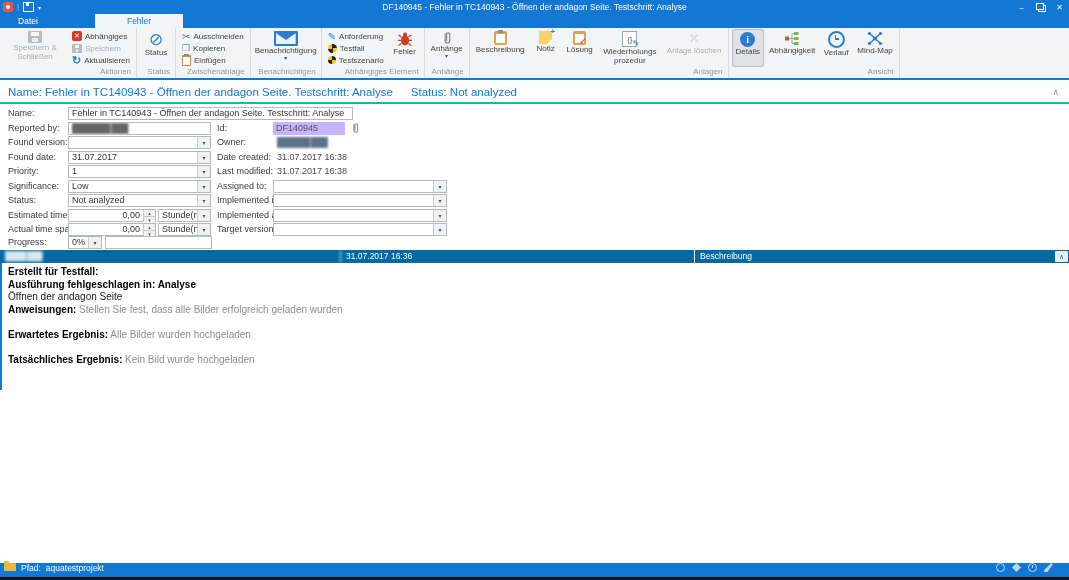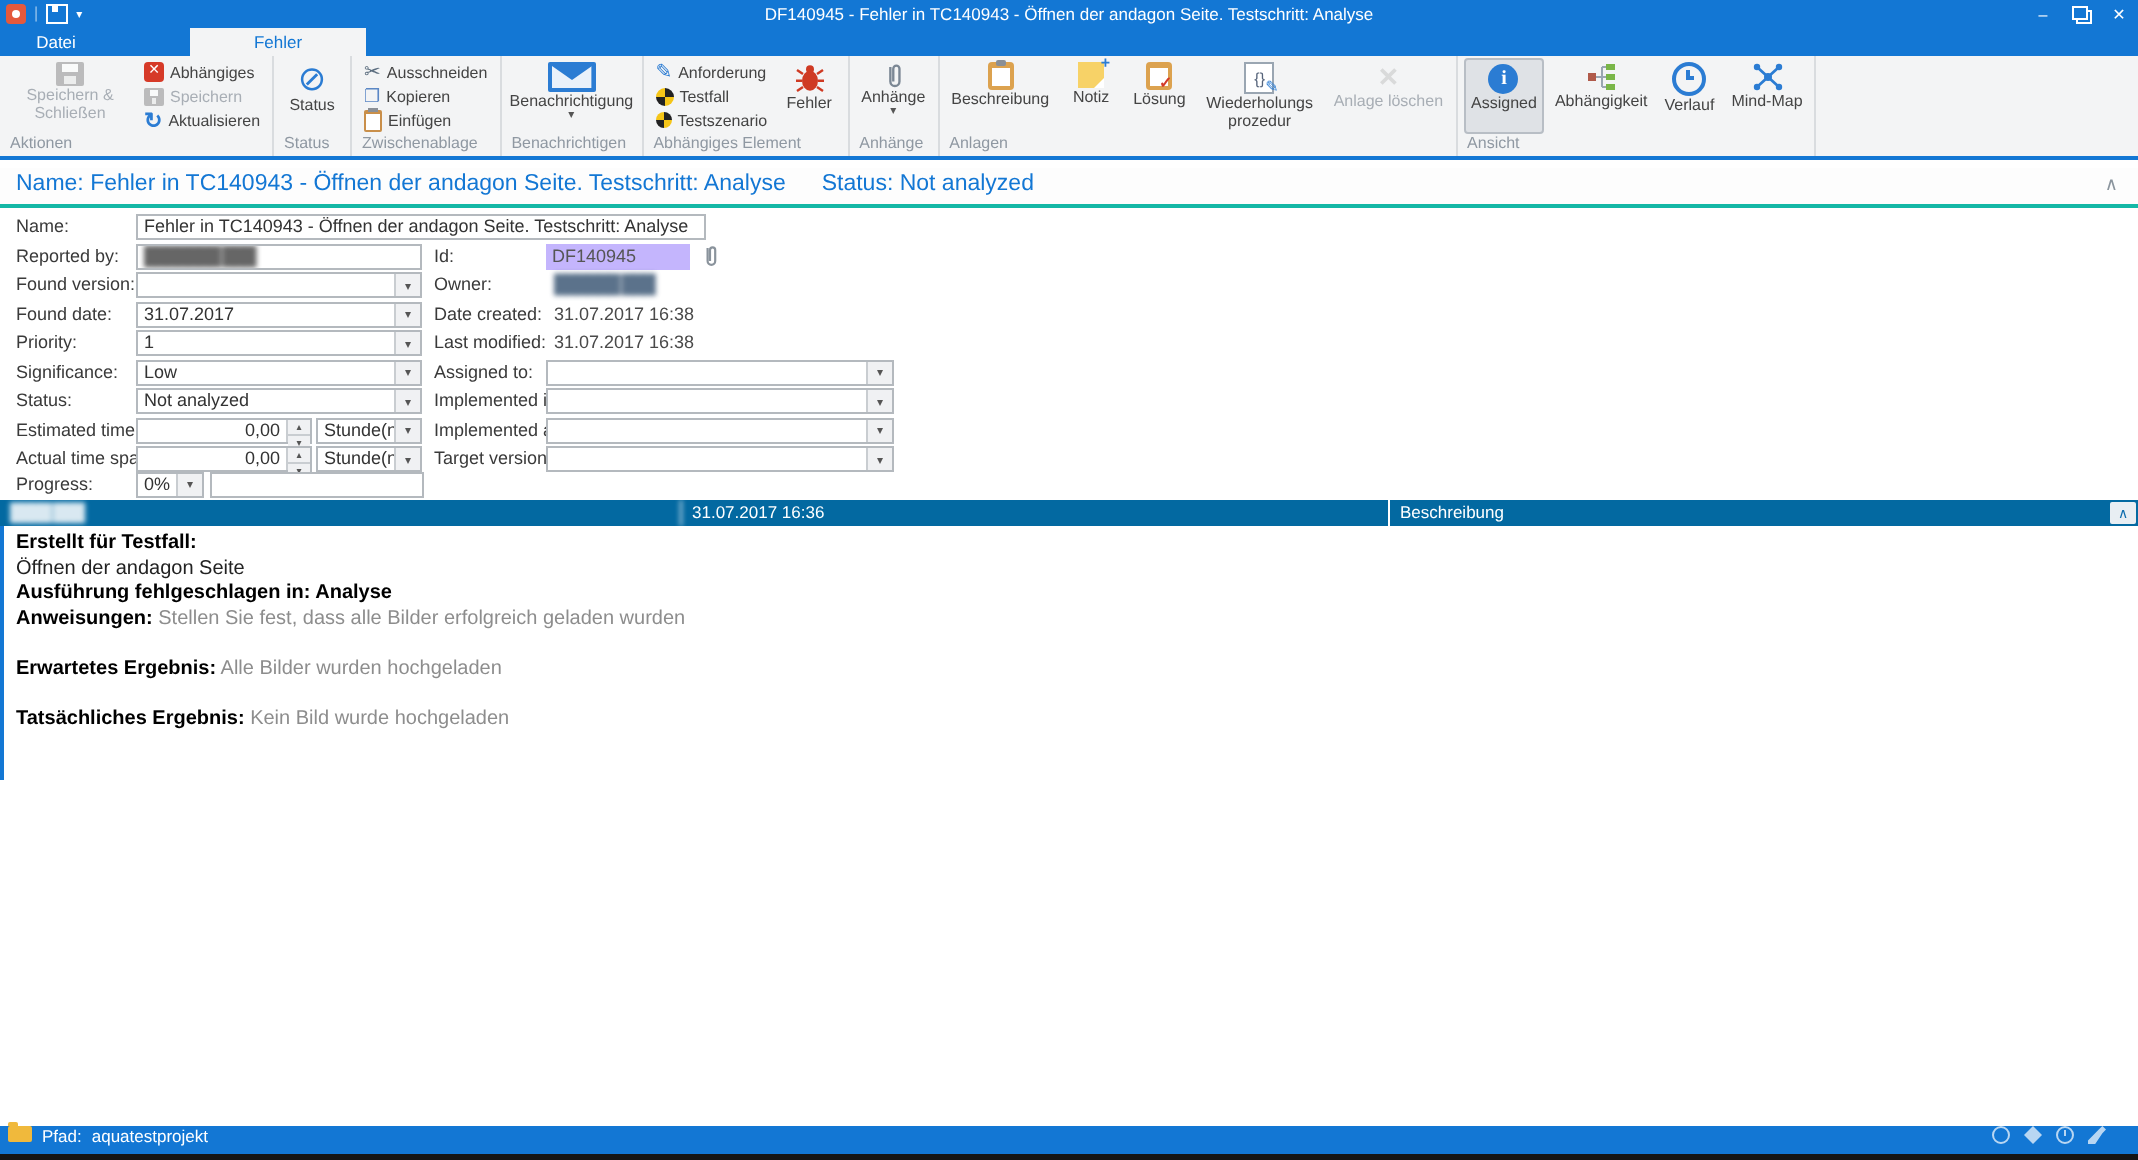--- a/index.html
+++ b/index.html
@@ -28,21 +28,21 @@
   
   .tabrow{position:absolute;left:0;top:14px;width:100%;height:14px;background:#1377d4}
   .tab{position:absolute;top:0;height:14px;display:flex;align-items:center;justify-content:center;font-size:8.5px}
   .tab.datei{left:2px;width:52px;color:#fff}
   .tab.fehler{left:95px;width:88px;background:#f3f4f5;color:#1377d4}
 
   
   .ribbon{position:absolute;left:0;top:28px;width:100%;height:50px;background:#f3f4f5;border-bottom:2px solid #1377d4;display:flex;box-sizing:content-box}
   .rgroup{display:flex;flex-direction:column;border-right:1px solid #d9dcdf;padding:1px 3px 0}
   .rg-body{display:flex;flex:1;align-items:stretch;gap:2px}
-  .rg-label{font-size:8px;color:#8f98a2;text-align:left;padding:0 2px 2px;white-space:nowrap}
+  .rg-label{font-size:8px;color:#8f98a2;text-align:right;padding:0 2px 2px;white-space:nowrap}
   .rbtn{display:flex;align-items:center;border-radius:2px;box-sizing:border-box}
   .rbtn.big{flex-direction:column;justify-content:flex-start;padding:2px 3px 0;text-align:center;min-width:32px;max-width:64px}
   .rbtn.big .lbl{font-size:8px;line-height:1.12;margin-top:1px;color:#444}
   .rcol{display:flex;flex-direction:column;justify-content:space-between;padding:1px 0}
   .rbtn.sm{flex-direction:row;gap:3px;padding:0 3px;height:12px;font-size:8px;white-space:nowrap;color:#444}
   .rbtn.selected{background:#dfe2e6;border:1px solid #b8bec5}
   .rbtn.disabled .lbl,.rbtn.disabled{color:#a8aeb5}
   .rbtn.disabled .ic{filter:grayscale(1) opacity(.5)}
   .caret{font-size:6px;color:#555;line-height:5px}
   .caret::before{content:"▾"}
@@ -317,21 +317,21 @@
           <span class="lbl">Anlage löschen</span>
         </div>
       </div>
       <div class="rg-label">Anlagen</div>
     </div>
 
     <div class="rgroup">
       <div class="rg-body">
         <div class="rbtn big selected">
           <span class="ic i-info"></span>
-          <span class="lbl">Assigned</span>
+          <span class="lbl">Details</span>
         </div>
         <div class="rbtn big">
           <span class="ic i-dep">
             <svg width="16" height="15" viewBox="0 0 16 15">
                 <rect x="1" y="5.5" width="4" height="4" fill="#b05a4a"></rect>
                 <path d="M5 7.5 H8 M8 2.5 V12.5 M8 2.5 H10 M8 7.5 H10 M8 12.5 H10" stroke="#9aa6b2" fill="none"></path>
                 <rect x="10" y="1" width="4.5" height="3" fill="#7ab648"></rect>
                 <rect x="10" y="6" width="4.5" height="3" fill="#7ab648"></rect>
                 <rect x="10" y="11" width="4.5" height="3" fill="#7ab648"></rect>
               </svg>
@@ -482,22 +482,22 @@
 
   <div class="attbar">
     <span class="attseg a1 ablur">████ ███</span>
     <span class="attseg a2">31.07.2017 16:36</span>
     <span class="attseg a3">Beschreibung</span>
     <span class="attcol"></span>
   </div>
 
   <div class="desc">
     <div class="dline"><b>Erstellt für Testfall:</b><span class="val"></span></div>
+    <div class="dline"><b>Ausführung fehlgeschlagen in: Analyse</b><span class="val"></span></div>
     <div class="dline blackline"><b></b><span class="val">Öffnen der andagon Seite</span></div>
-    <div class="dline"><b>Ausführung fehlgeschlagen in: Analyse</b><span class="val"></span></div>
     <div class="dline"><b>Anweisungen:</b><span class="val"> Stellen Sie fest, dass alle Bilder erfolgreich geladen wurden</span></div>
     <div class="dline"><b></b><span class="val"></span></div>
     <div class="dline"><b>Erwartetes Ergebnis:</b><span class="val"> Alle Bilder wurden hochgeladen</span></div>
     <div class="dline"><b></b><span class="val"></span></div>
     <div class="dline"><b>Tatsächliches Ergebnis:</b><span class="val"> Kein Bild wurde hochgeladen</span></div>
   </div>
 
   <div class="sbar">
     <span class="folder"></span>
     <span>Pfad:</span>

